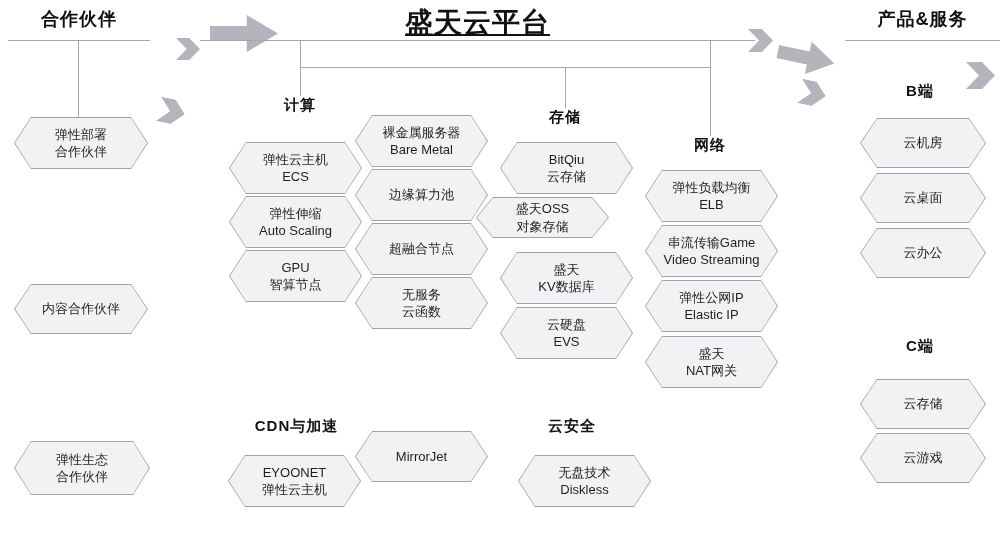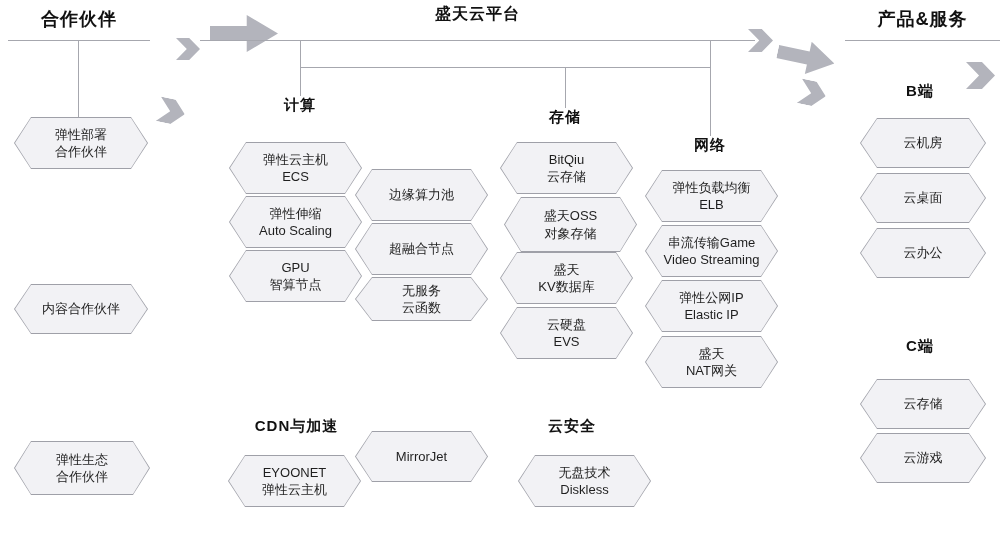--- a/index.html
+++ b/index.html
@@ -1,21 +1,21 @@
 <!DOCTYPE html>
 <html style="--hex-fill: #f2f2f5; --hex-border: #9fa0a8; --arrow: #b3b4bc; --line: #a6a7ae; --text: #1f1f1f;"><head>
 <meta charset="utf-8">
 <style>
   * { margin:0; padding:0; box-sizing:border-box; }
   html,body { background:#ffffff; }
   body { font-family:"Liberation Sans","DejaVu Sans",sans-serif; color:#1f1f1f; }
   .canvas { position:relative; width:1008px; height:547px; background:#fff; overflow:hidden; }
 
   .title { position:absolute; text-align:center; font-weight:bold; font-size:18px; color:#111; letter-spacing:1px; }
-  .title.big { font-size:16px; }
+  .title.big { font-size:28px;text-decoration:underline; }
   .group-header { position:absolute; text-align:center; font-weight:bold; font-size:15px; color:#111; letter-spacing:1px; }
 
   .hline { position:absolute; height:1px; background:var(--line,#a6a7ae); }
   .vline { position:absolute; width:1px; background:var(--line,#a6a7ae); }
 
   .hex { position:absolute; }
   .hex::before { content:""; position:absolute; inset:0; background:var(--hex-border,#9fa0a8);
     clip-path:polygon(17px 0,calc(100% - 17px) 0,100% 50%,calc(100% - 17px) 100%,17px 100%,0 50%); }
   .hex::after { content:""; position:absolute; inset:1px; background:var(--hex-fill,#f2f2f5);
     clip-path:polygon(16px 0,calc(100% - 16px) 0,100% 50%,calc(100% - 16px) 100%,16px 100%,0 50%); }
@@ -65,37 +65,41 @@
 ECS</div>
   </div>
   <div class="hex" style="left:229px;top:196px;width:133px;height:52px">
     <div class="hex-label">弹性伸缩
 Auto Scaling</div>
   </div>
   <div class="hex" style="left:229px;top:250px;width:133px;height:52px">
     <div class="hex-label">GPU
 智算节点</div>
   </div>
+  <div class="hex" style="left:355px;top:115px;width:133px;height:52px">
+    <div class="hex-label">裸金属服务器
+Bare Metal</div>
+  </div>
   <div class="hex" style="left:355px;top:169px;width:133px;height:52px">
     <div class="hex-label">边缘算力池</div>
   </div>
   <div class="hex" style="left:355px;top:223px;width:133px;height:52px">
     <div class="hex-label">超融合节点</div>
   </div>
-  <div class="hex" style="left:355px;top:277px;width:133px;height:44px">
+  <div class="hex" style="left:355px;top:277px;width:133px;height:52px">
     <div class="hex-label">无服务
 云函数</div>
   </div>
 
   <div class="group-header" style="left:535px;top:108px;width:60px">存储</div>
   <div class="hex" style="left:500px;top:142px;width:133px;height:52px">
     <div class="hex-label">BitQiu
 云存储</div>
   </div>
-  <div class="hex" style="left:504px;top:197px;width:133px;height:55px">
+  <div class="hex" style="left:476px;top:197px;width:133px;height:41px">
     <div class="hex-label">盛天OSS
 对象存储</div>
   </div>
   <div class="hex" style="left:500px;top:252px;width:133px;height:52px">
     <div class="hex-label">盛天
 KV数据库</div>
   </div>
   <div class="hex" style="left:500px;top:307px;width:133px;height:52px">
     <div class="hex-label">云硬盘
 EVS</div>

